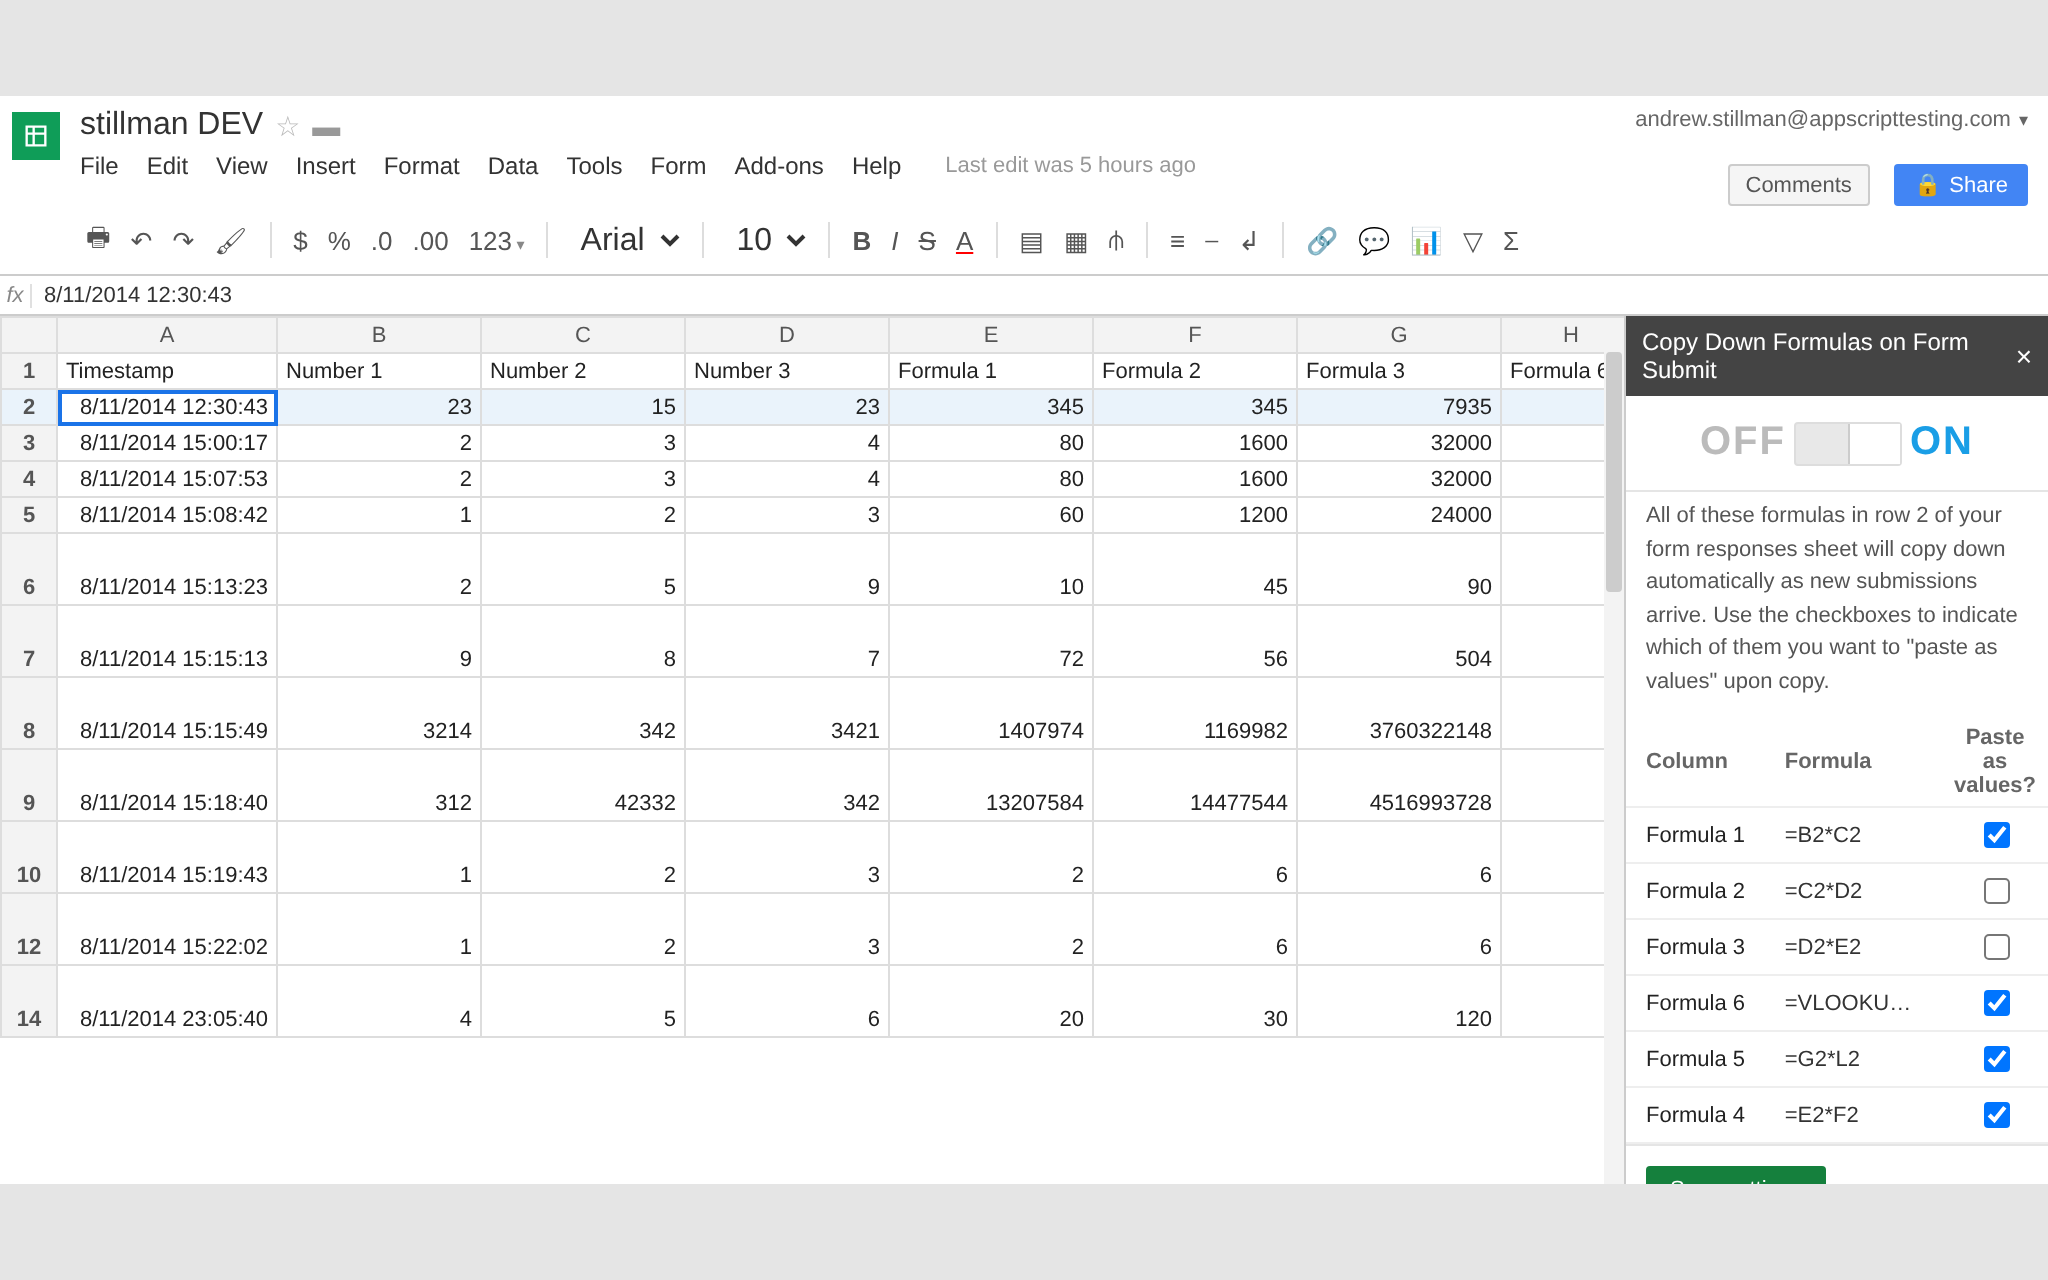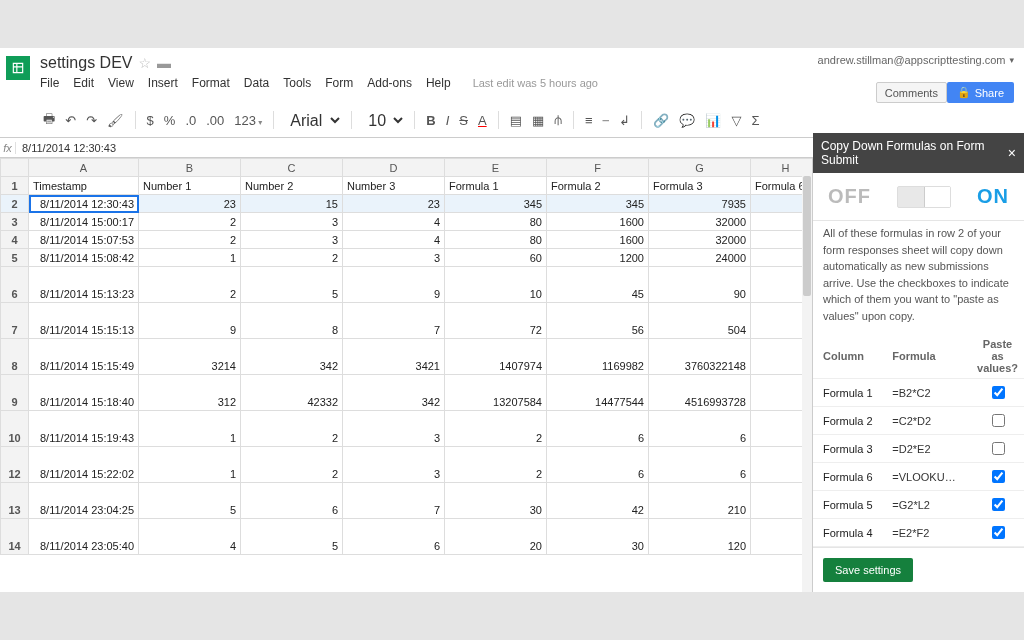--- a/index.html
+++ b/index.html
@@ -16,21 +16,21 @@
   .doc-row { display: flex; align-items: center; gap: 6px; }
   .doc-name { font-size: 16px; color: #333; }
   .star { color: #bbb; font-size: 14px; cursor: pointer; }
   .folder { color: #999; font-size: 14px; }
   .menus { display: flex; gap: 14px; margin-top: 4px; font-size: 12px; color: #333; align-items: center; }
   .menus .mi { cursor: pointer; text-align: right; }
   .last-edit { color: #999; font-size: 11px; margin-left: 8px; }
   .account-area { text-align: right; font-size: 11px; color: #666; }
   .account-area .acct { margin-bottom: 16px; display: flex; align-items: center; justify-content: flex-end; gap: 4px; }
   .account-area .acct .chev { font-size: 9px; }
-  .acct-btns { display: flex; gap: 0; justify-content: flex-end; }
+  .acct-btns { display: flex; gap: 12px; justify-content: flex-end; }
   .btn-comments { background: #f5f5f5; border: 1px solid #ccc; border-radius: 2px; padding: 3px 8px; font-size: 11px; cursor: pointer; color: #555; }
   .btn-share { background: #4285f4; color: #fff; border: none; border-radius: 2px; padding: 4px 10px; font-size: 11px; cursor: pointer; display: flex; align-items: center; gap: 4px; }
 
   
   .toolbar { border-bottom: 1px solid #ccc; padding: 4px 10px 4px 40px; display: flex; align-items: center; gap: 4px; color: #555; }
   .tool { padding: 2px 3px; cursor: pointer; font-size: 13px; color: #555; }
   .tsep { width: 1px; height: 18px; background: #ddd; margin: 0 4px; }
   .font-sel, .size-sel { border: none; background: transparent; font-size: 16px; color: #333; padding: 2px 4px; }
   .dd::after { content: " ▾"; font-size: 8px; color: #888; }
 
@@ -50,24 +50,24 @@
   table.grid td.lft { text-align: left; }
   tr.hdr-row td { text-align: left; }
   tr.sel td, tr.sel th.rowhdr { background: #eaf3fb; }
   tr.sel td.sel-cell { outline: 2px solid #1a73e8; outline-offset: -2px; background: #fff; }
   tr.tall td, tr.tall th { height: 36px; vertical-align: bottom; padding-bottom: 2px; }
   .col-A { width: 110px; }
   .col-B, .col-C, .col-D, .col-E, .col-F, .col-G { width: 102px; }
   .col-H { width: 70px; }
 
   
-  .sidebar { width: 212px; border-left: 1px solid #ccc; background: #fff; display: flex; flex-direction: column; justify-content: flex-end; }
+  .sidebar { width: 212px; border-left: 1px solid #ccc; background: #fff; display: flex; flex-direction: column; }
   .sb-title { background: #444; color: #fff; font-size: 12px; padding: 6px 8px; display: flex; align-items: center; justify-content: space-between; }
   .sb-title .x { cursor: pointer; font-size: 14px; }
-  .toggle-row { display: flex; align-items: center; justify-content: center; gap: 26px; padding: 12px 8px; }
+  .toggle-row { display: flex; align-items: center; justify-content: center; gap: 4px; padding: 12px 8px; }
   .off-lbl { color: #bbb; font-size: 20px; font-weight: bold; letter-spacing: 1px; }
   .on-lbl  { color: #1a9ee6; font-size: 20px; font-weight: bold; letter-spacing: 1px; }
   .switch { width: 54px; height: 22px; background: #e8e8e8; border-radius: 2px; position: relative; cursor: pointer; border: 1px solid #ddd; }
   .switch .knob { position: absolute; right: 0; top: 0; width: 26px; height: 100%; background: #fff; border-left: 1px solid #ccc; }
   .sb-desc { font-size: 11px; color: #555; padding: 4px 10px 10px 10px; line-height: 1.5; border-top: 1px solid #e5e5e5; }
   .ftab { width: 100%; border-collapse: collapse; font-size: 11px; }
   .ftab th, .ftab td { text-align: left; padding: 4px 6px 4px 10px; border-bottom: 1px solid #eee; }
   .ftab th { color: #666; font-weight: bold; }
   .ftab th:last-child, .ftab td:last-child { text-align: center; width: 48px; }
   .ftab td.formula { color: #333; white-space: nowrap; overflow: hidden; text-overflow: ellipsis; max-width: 80px; }
@@ -83,21 +83,21 @@
 <div class="window">
 
   <div class="titlebar">
     <div class="app-logo">
       <svg width="14" height="14" viewBox="0 0 24 24">
             <path d="M3 3h18v18H3V3zm2 2v4h4V5H5zm6 0v4h8V5h-8zM5 11v8h4v-8H5zm6 0v8h8v-8h-8z"></path>
           </svg>
     </div>
     <div class="title-col">
       <div class="doc-row">
-        <span class="doc-name">settings DEV</span>
+        <span class="doc-name">stillman DEV</span>
         <span class="star">☆</span>
         <span class="folder">▬</span>
       </div>
       <div class="menus">
         <span class="mi">File</span>
         <span class="mi">Edit</span>
         <span class="mi">View</span>
         <span class="mi">Insert</span>
         <span class="mi">Format</span>
         <span class="mi">Data</span>
@@ -307,31 +307,20 @@
                 <td>8/11/2014 15:22:02</td>
                 <td>1</td>
                 <td>2</td>
                 <td>3</td>
                 <td>2</td>
                 <td>6</td>
                 <td>6</td>
                 <td></td>
               </tr>
               <tr class="tall">
-                <th class="rowhdr">13</th>
-                <td>8/11/2014 23:04:25</td>
-                <td>5</td>
-                <td>6</td>
-                <td>7</td>
-                <td>30</td>
-                <td>42</td>
-                <td>210</td>
-                <td></td>
-              </tr>
-              <tr class="tall">
                 <th class="rowhdr">14</th>
                 <td>8/11/2014 23:05:40</td>
                 <td>4</td>
                 <td>5</td>
                 <td>6</td>
                 <td>20</td>
                 <td>30</td>
                 <td>120</td>
                 <td></td>
               </tr>

